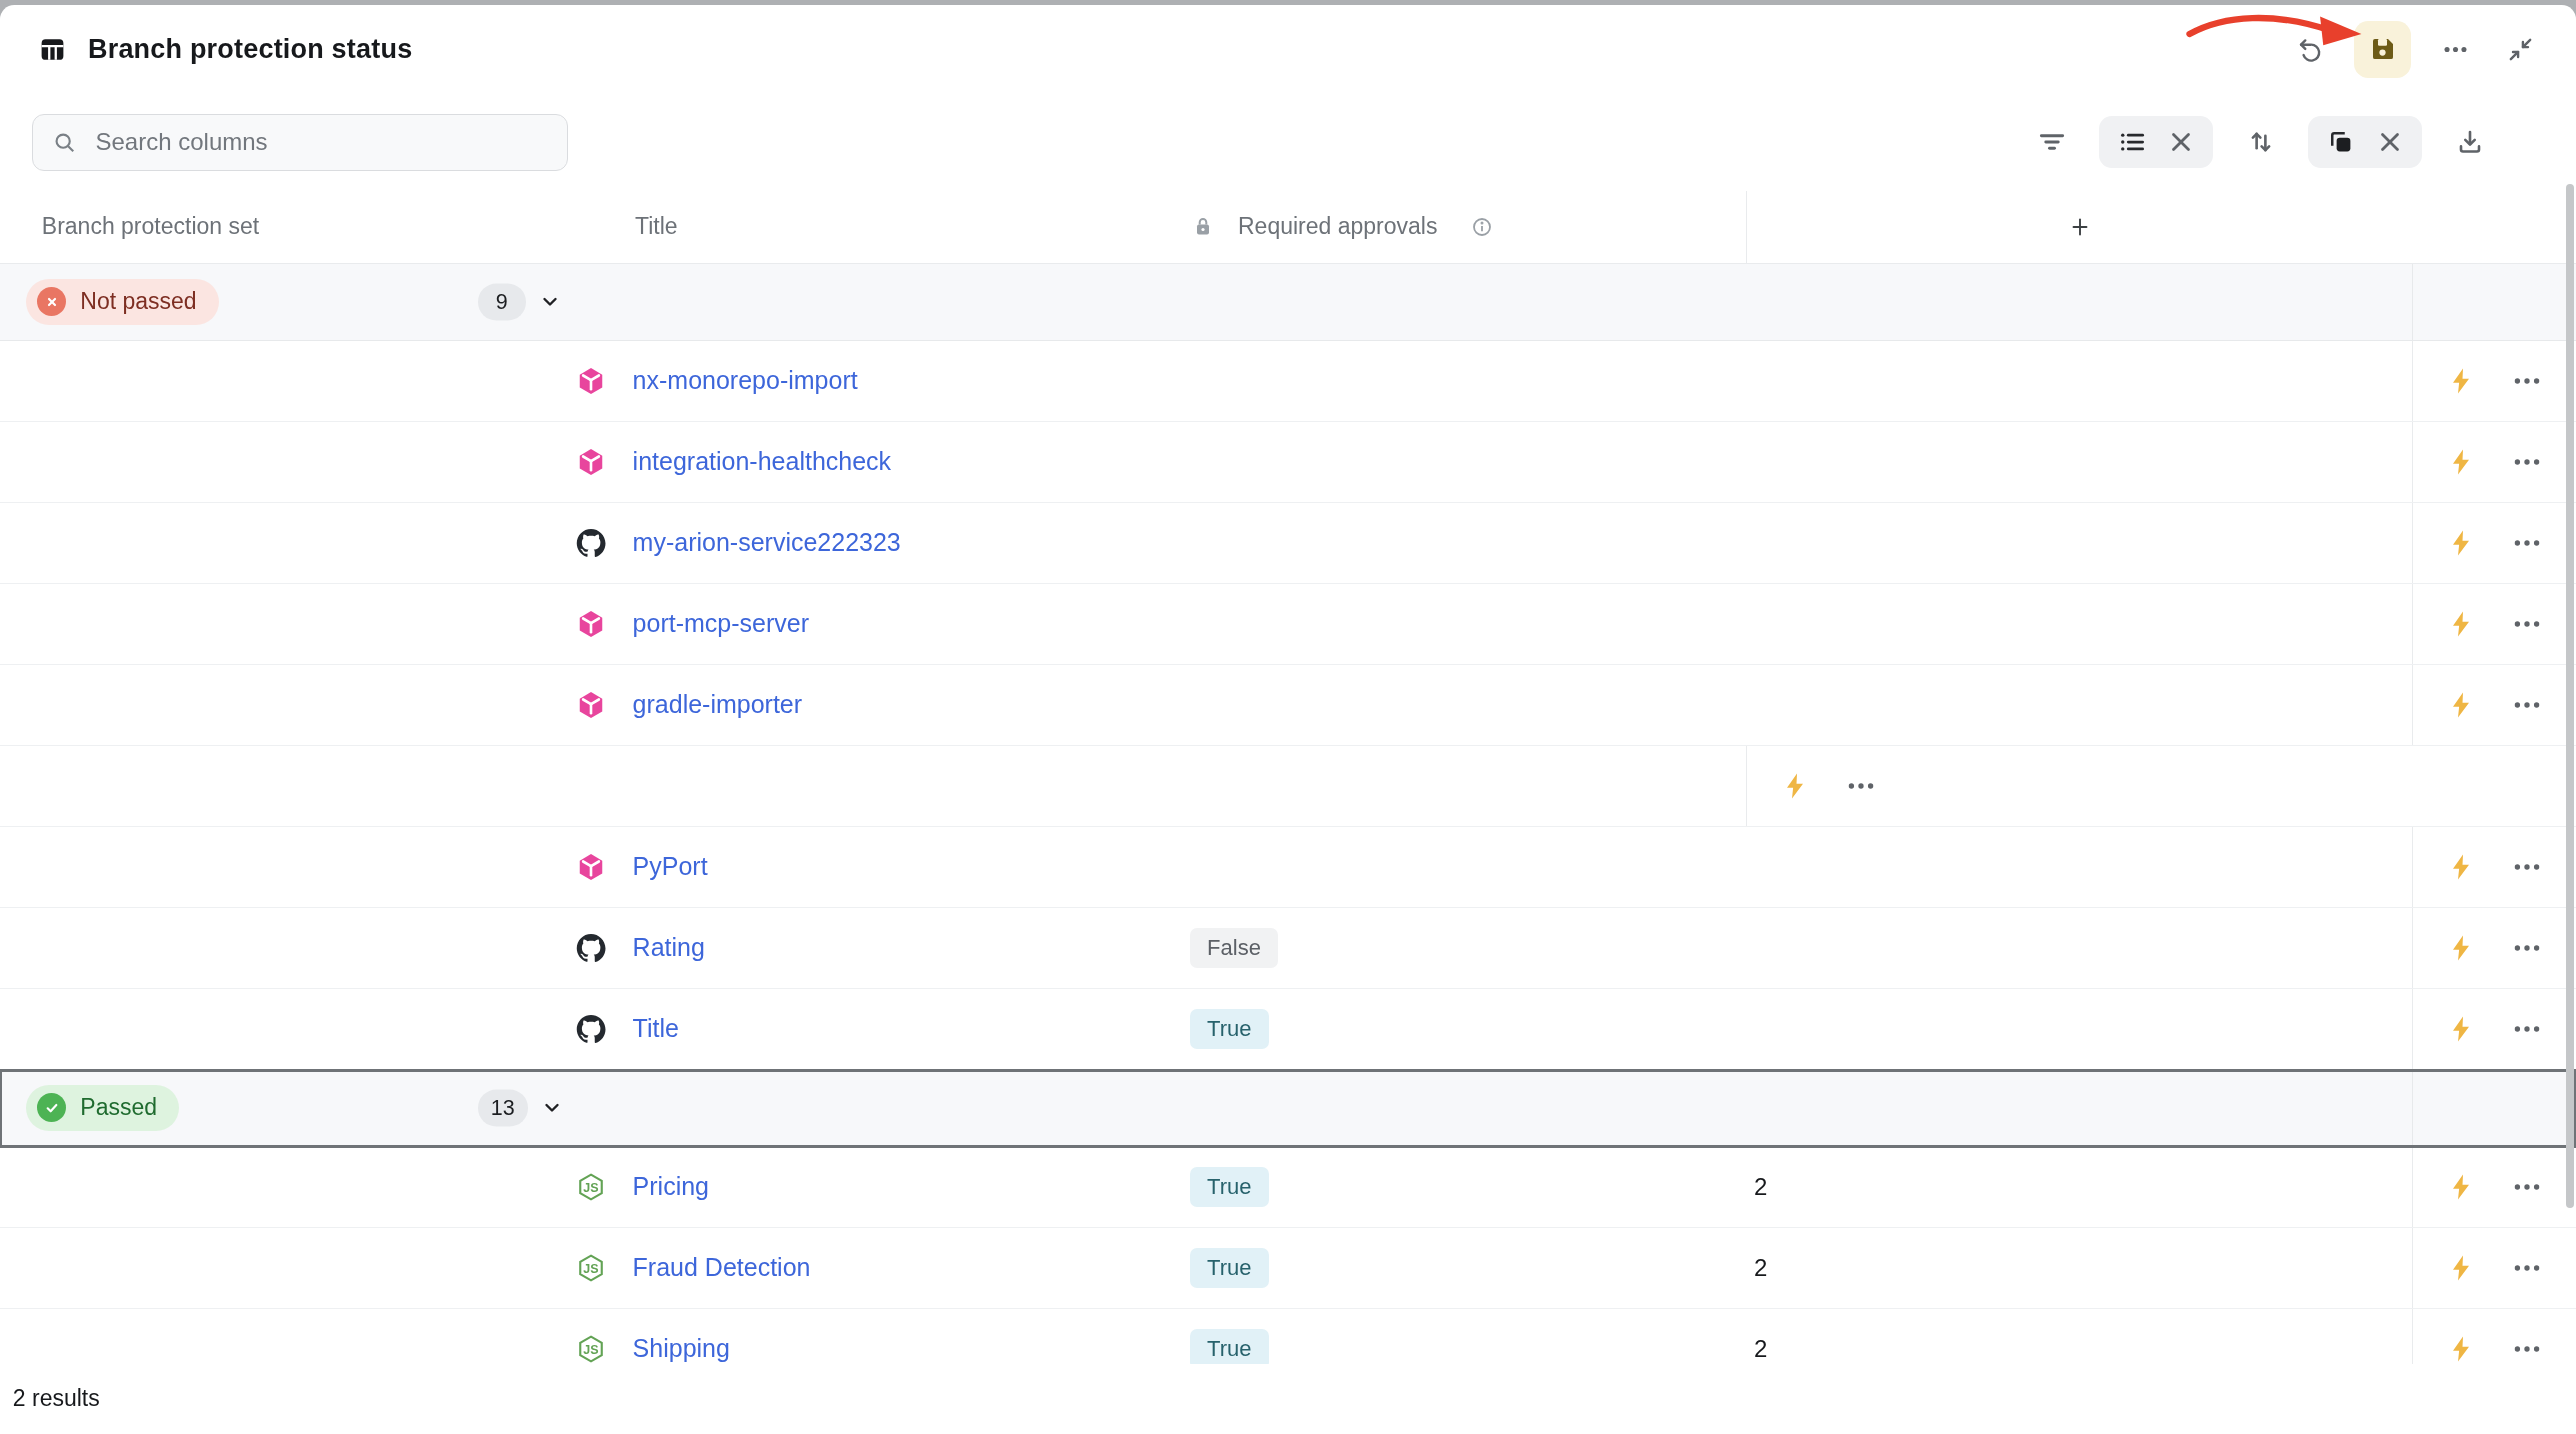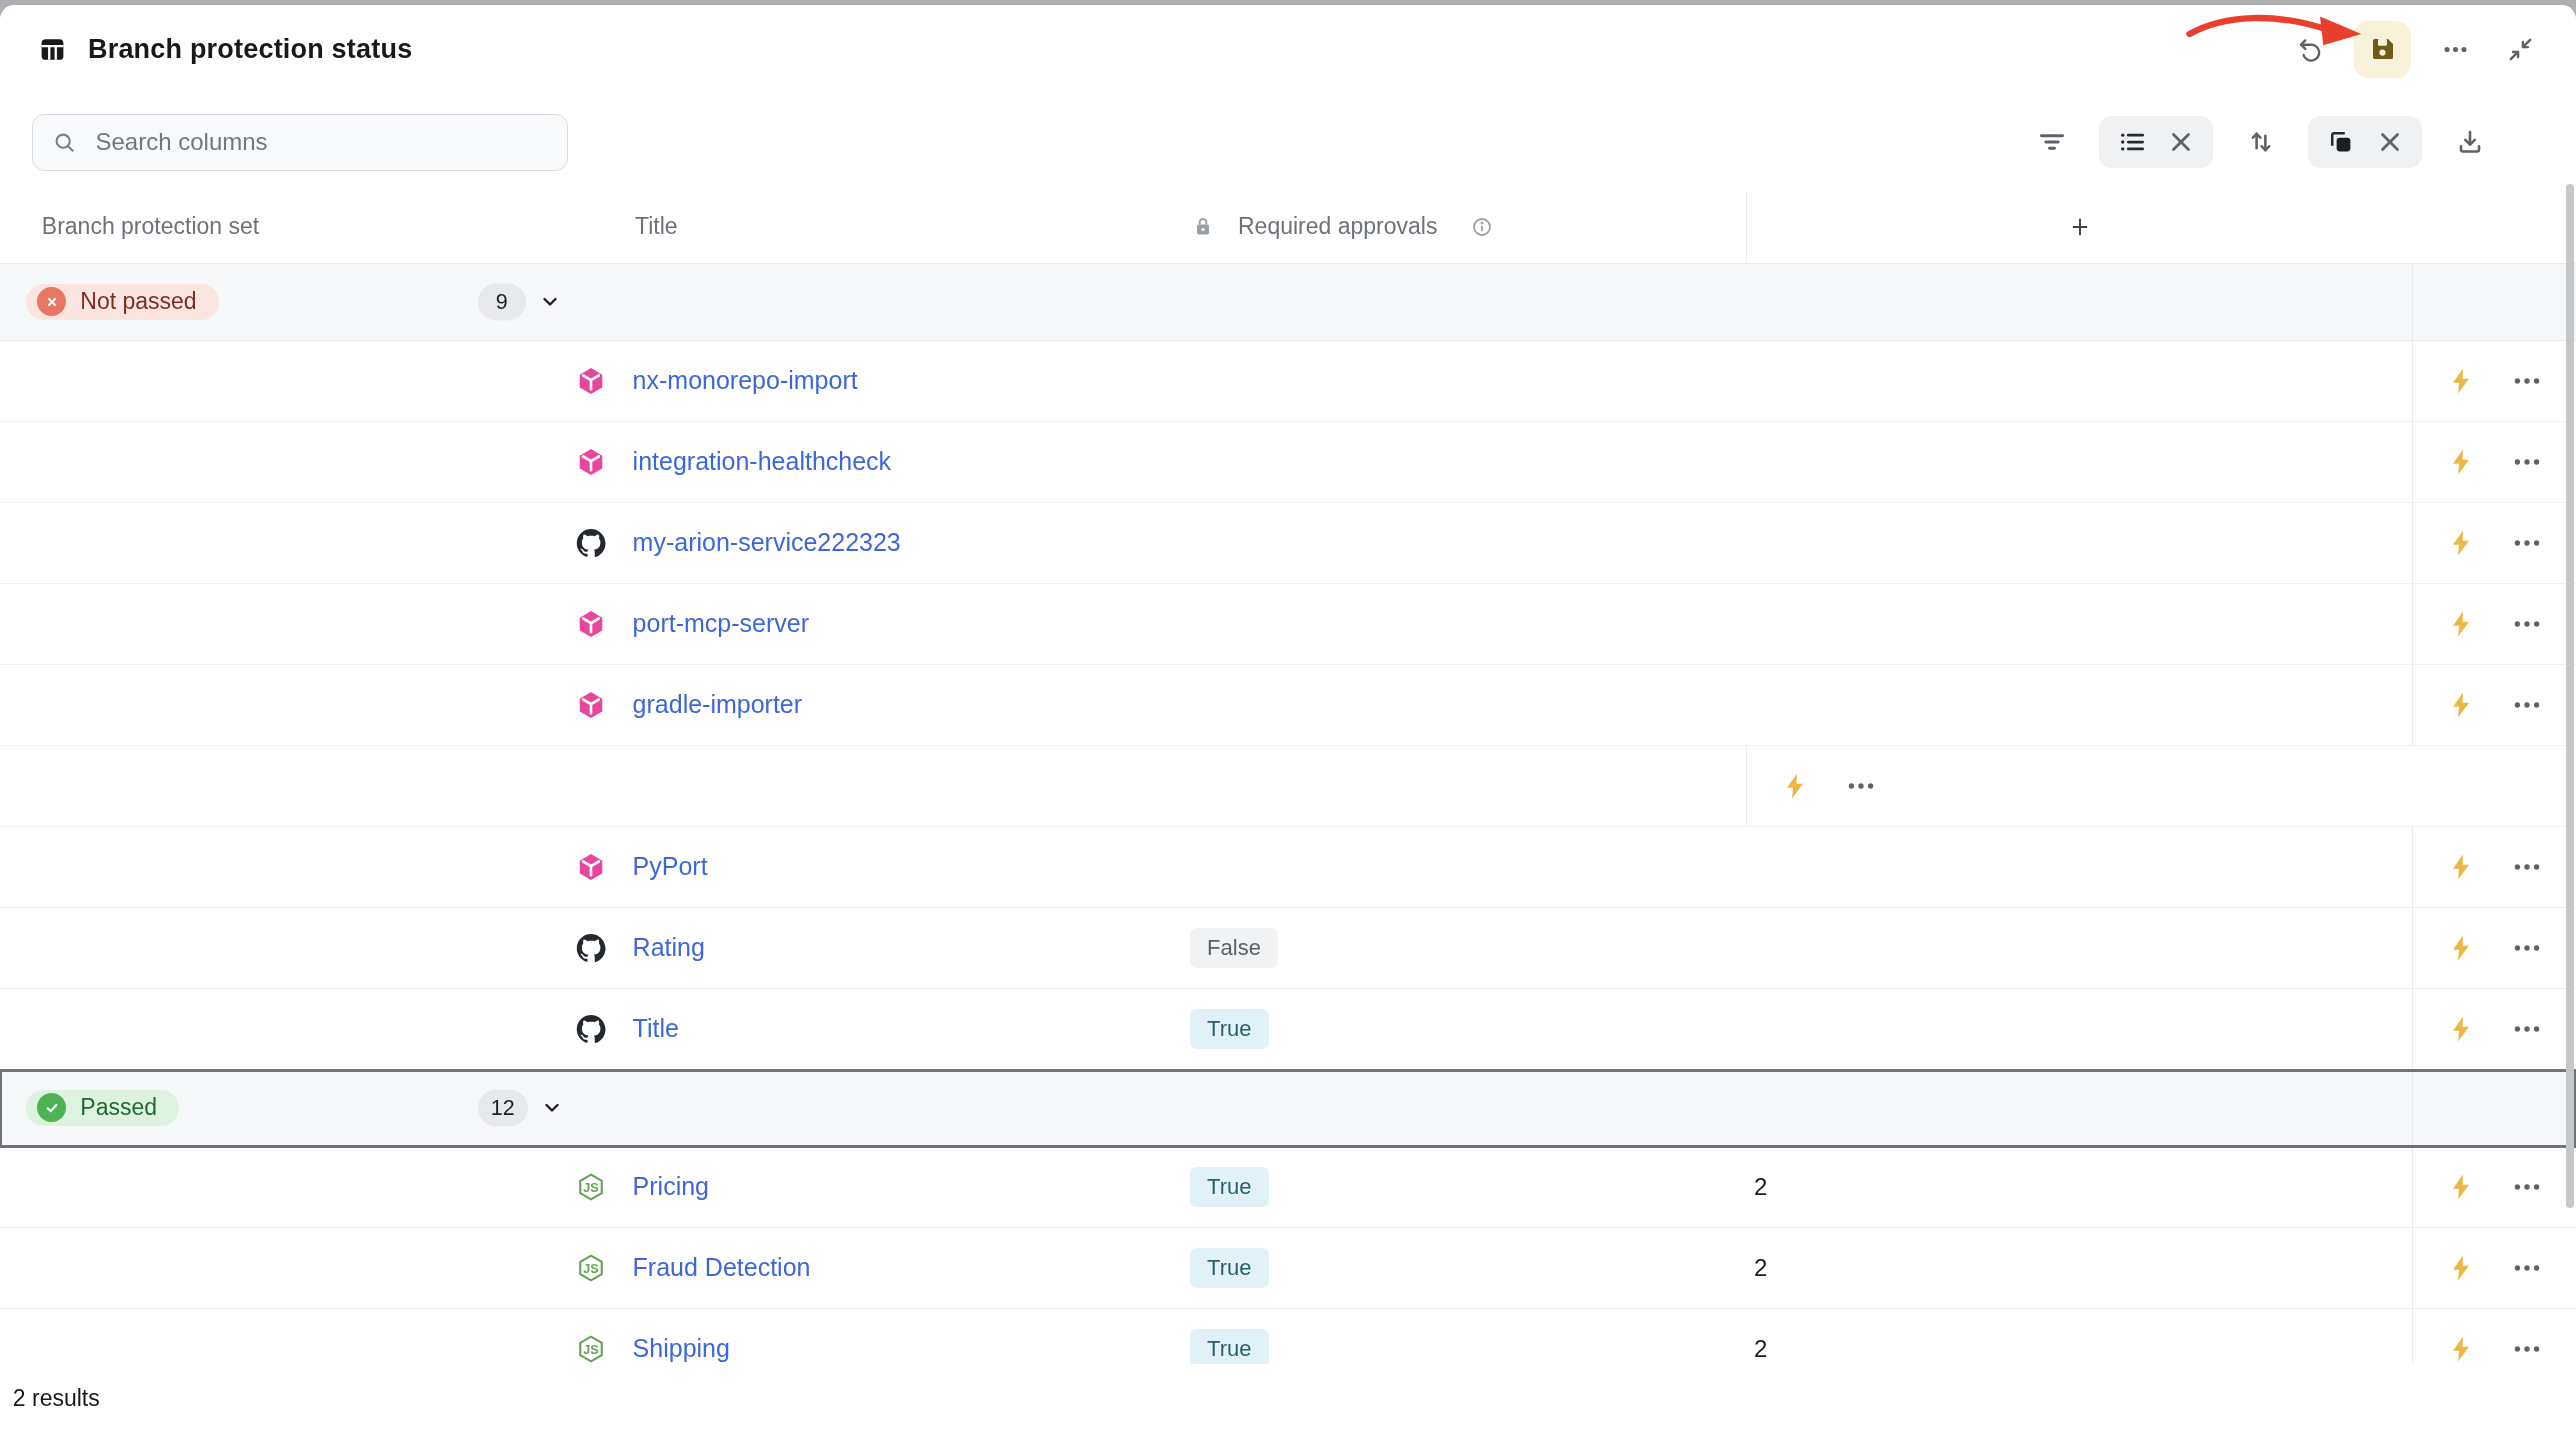--- a/index.html
+++ b/index.html
@@ -43,21 +43,21 @@
   .h3{padding-left:17.5px;gap:14.3px;}
   .h4{padding-left:11px;gap:23px;}
   .h4 .info{margin-left:9.6px;display:flex;}
   .h5{border-left:0.8px solid #e9ebed;height:100%;display:flex;align-items:center;justify-content:center;}
   .hic svg{width:24px;height:24px;display:block;}
   .tbody{height:1100px;overflow:hidden;position:relative;background:#fff;}
   
   .grow{display:grid;grid-template-columns:2412px 1fr;height:77px;background:#f7f8fa;border-bottom:0.8px solid #e7e9eb;align-items:center;position:relative;box-sizing:border-box;}
   .grow.selected{outline:3.2px solid #6f7377;outline-offset:-2.4px;z-index:2;}
   .gmain{display:flex;align-items:center;height:100%;}
-  .gbadge{display:inline-flex;align-items:center;gap:14.3px;height:36px;border-radius:23px;padding:0 22px 0 11px;font-size:23px;font-weight:500;margin-left:26px;text-align:right;}
+  .gbadge{display:inline-flex;align-items:center;gap:14.3px;height:46px;border-radius:23px;padding:0 22px 0 11px;font-size:23px;font-weight:500;margin-left:26px;text-align:right;}
   .gbadge.not-passed{background:var(--notpassed-bg);color:var(--notpassed-text);}
   .gbadge.passed{background:var(--passed-bg);color:var(--passed-text);}
   .gicon{width:29px;height:29px;border-radius:50%;display:flex;align-items:center;justify-content:center;}
   .gicon svg{width:16px;height:16px;}
   .gbadge.not-passed .gicon{background:var(--notpassed-red);}
   .gbadge.passed .gicon{background:var(--passed-green);}
   .count-wrap{position:absolute;left:478px;top:50%;transform:translateY(-50%);display:flex;align-items:center;gap:12.8px;}
   .gcount{min-width:22px;height:37px;background:#e7e9ec;border-radius:18.3px;display:flex;align-items:center;justify-content:center;font-size:21.5px;font-weight:500;color:#1c1e21;padding:0 12.8px;}
   .chev{display:flex;cursor:pointer;}
   .chev svg{width:24px;height:24px;}
@@ -528,21 +528,21 @@
     <div class="gmain">
       <span class="gbadge passed">
         <span class="gicon">
               <svg viewBox="0 0 24 24" fill="none" stroke="#fff" stroke-width="3.2" stroke-linecap="round" stroke-linejoin="round">
                 <path d="M5.5 12.5 10 17l8.5-9.5"></path>
               </svg>
             </span>
         <span>Passed</span>
       </span>
       <span class="count-wrap">
-        <span class="gcount">12</span>
+        <span class="gcount">13</span>
         <span class="chev">
               <svg viewBox="0 0 24 24" fill="none" stroke="#202124" stroke-width="2.4" stroke-linecap="round" stroke-linejoin="round">
                 <path d="M6.5 9.5 12 15l5.5-5.5"></path>
               </svg>
             </span>
       </span>
     </div>
     <div class="gactions"></div>
   </div>
       <div class="grid-cols trow">

